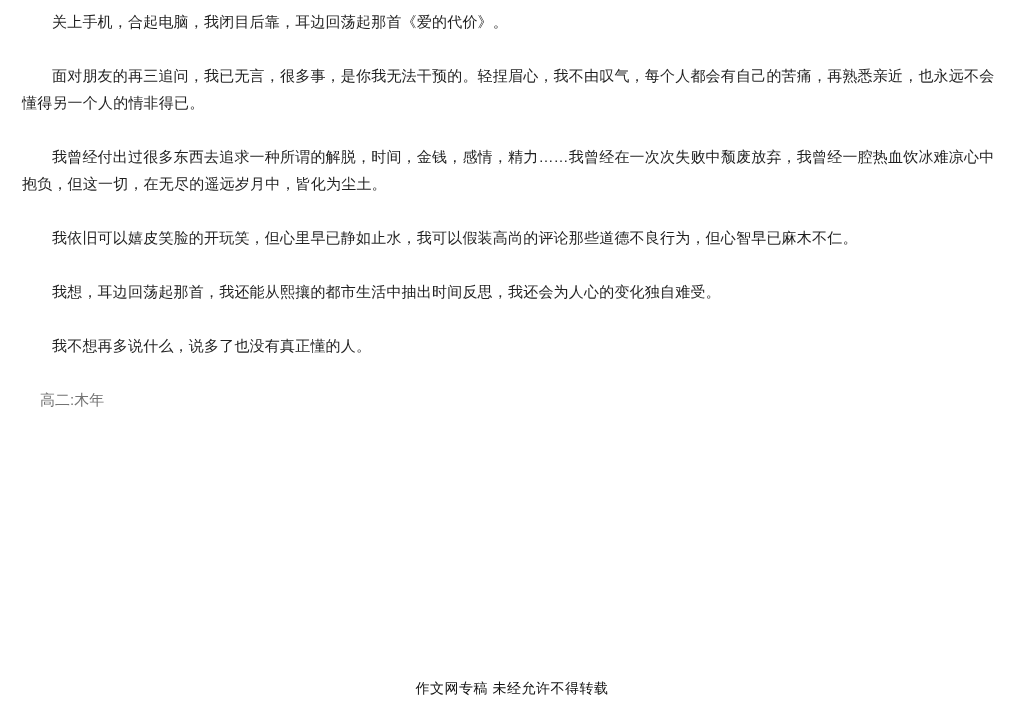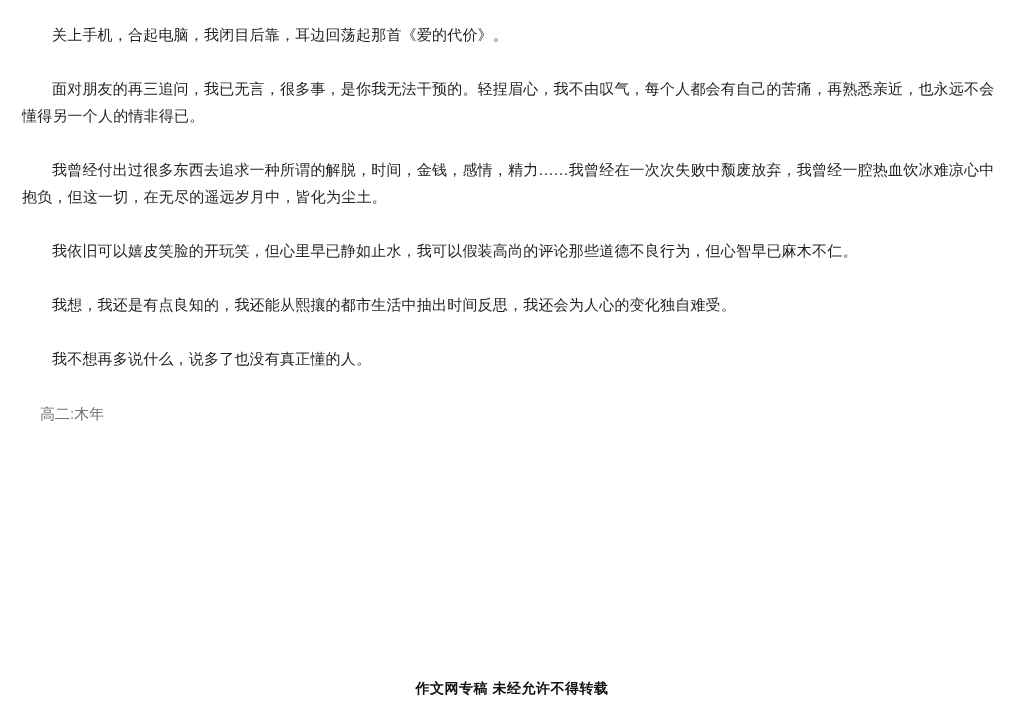--- a/index.html
+++ b/index.html
@@ -20,60 +20,59 @@
     height: 724px;
     box-sizing: border-box;
     padding: 8px 0 0 0;
   }
   .article {
     padding: 0 24px 0 22px;
   }
   .para {
     font-size: 15px;
     line-height: 27px;
-    margin: 14px 0 27px 0;
+    margin: 0 0 27px 0;
     text-indent: 30px;
     color: #1f1f1f;
     letter-spacing: 0.2px;
     text-align: left;
-    font-family: Liberation Serif, serif;
   }
   .para.tight {
     margin-bottom: 27px;
   }
   .signature {
     font-size: 15px;
     line-height: 27px;
     margin: 0 0 0 0;
     padding-left: 0px;
     text-indent: 18px;
     color: #737373;
   }
   .footer {
     position: absolute;
     left: 0;
     right: 0;
     bottom: 26px;
     text-align: center;
     font-size: 14px;
-    font-weight: bold;
+    font-weight: normal;
     color: #111111;
     letter-spacing: 0.5px;
   }
 </style>
 </head>
 <body>
 
 <div class="page">
 
   <div class="article">
     <p class="para">关上手机，合起电脑，我闭目后靠，耳边回荡起那首《爱的代价》。</p>
     <p class="para">面对朋友的再三追问，我已无言，很多事，是你我无法干预的。轻捏眉心，我不由叹气，每个人都会有自己的苦痛，再熟悉亲近，也永远不会懂得另一个人的情非得已。</p>
     <p class="para">我曾经付出过很多东西去追求一种所谓的解脱，时间，金钱，感情，精力……我曾经在一次次失败中颓废放弃，我曾经一腔热血饮冰难凉心中抱负，但这一切，在无尽的遥远岁月中，皆化为尘土。</p>
     <p class="para">我依旧可以嬉皮笑脸的开玩笑，但心里早已静如止水，我可以假装高尚的评论那些道德不良行为，但心智早已麻木不仁。</p>
-    <p class="para">我想，我还是有点良知的，我还能从熙攘的都市生活中抽出时间反思，我还会为人心的变化独自难受。</p>
+    <p class="para">我想，耳边回荡起那首，我还能从熙攘的都市生活中抽出时间反思，我还会为人心的变化独自难受。</p>
     <p class="para">我不想再多说什么，说多了也没有真正懂的人。</p>
     <p class="signature">高二:木年</p>
   </div>
 
   <div class="footer">作文网专稿 未经允许不得转载</div>
 
 </div>
 
 </body></html>

